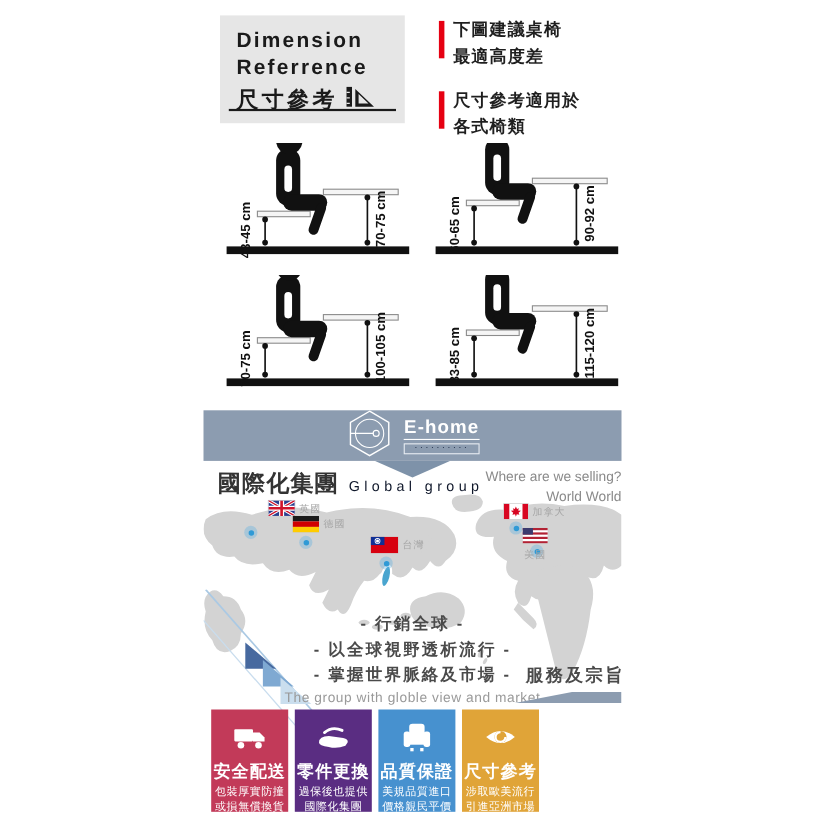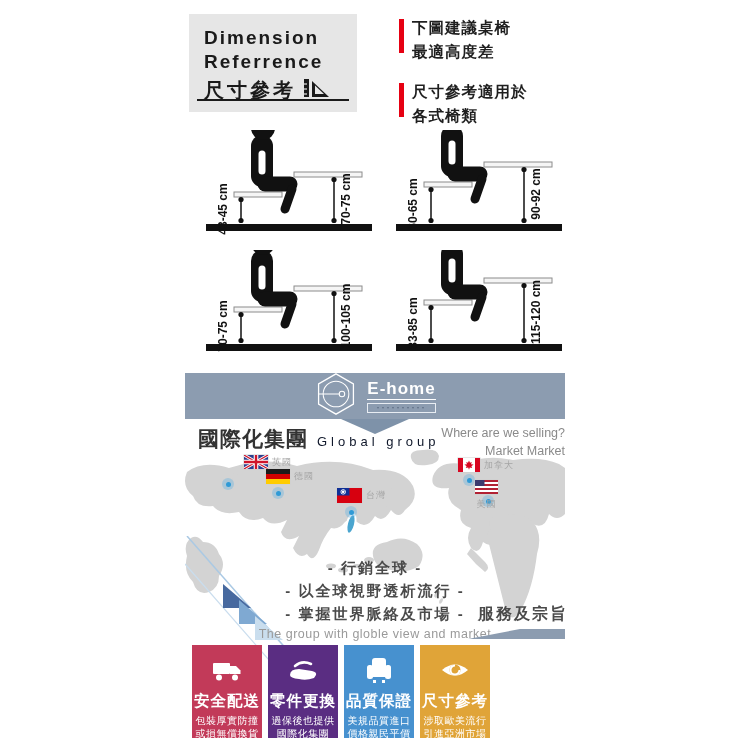--- a/index.html
+++ b/index.html
@@ -1,20 +1,20 @@
 <!DOCTYPE html>
 <html><head>
 <meta charset="utf-8">
 <style>
   * { margin:0; padding:0; box-sizing:border-box; }
   body { background:#fff; font-family:"Liberation Sans", sans-serif; }
   .canvas { position:relative; width:750px; height:750px; background:#fff; overflow:hidden; margin:0 auto; }
 
   
-  .title-box { position:absolute; left:189px; top:14px; width:168px; height:98px; padding:12px 0 0 15px; }
+  .title-box { position:absolute; left:200px; top:14px; width:168px; height:98px; padding:12px 0 0 15px; }
   .title-en { font-size:19px; font-weight:bold; color:#1a1a1a; letter-spacing:2px; line-height:24px; }
   .title-zh-row { display:flex; align-items:center; gap:4px; margin-top:2px; }
   .title-zh { font-size:20px; font-weight:bold; color:#1a1a1a; letter-spacing:3px; }
   .title-underline { position:absolute; left:8px; right:8px; bottom:11px; height:2px; background:#1a1a1a; }
 
   .bullets { position:absolute; left:399px; top:16px; width:170px; }
   .bullet { display:flex; gap:8px; }
   .bullet + .bullet { margin-top:16px; }
   .bullet-bar { width:5px; height:34px; margin-top:3px; flex:none; }
   .bullet-text { font-size:15.5px; font-weight:600; color:#1f1f1f; line-height:24px; letter-spacing:1px; }
@@ -194,21 +194,21 @@
     </div>
   </div>
   <div class="banner-triangle" style="border-top-color: rgb(126, 146, 169);"></div>
 
   <div class="group-title">
     <span class="group-title-zh">國際化集團</span>
     <span class="group-title-en">Global group</span>
   </div>
   <div class="where">
     <div>Where are we selling?</div>
-    <div>Market Market</div>
+    <div>World World</div>
   </div>
 
   <div class="map-wrap">
     <svg class="worldmap" viewBox="0 0 380 188">
       <g fill="#d3d3d3">
         <path d="M2 24 Q18 12 44 20 Q78 8 112 18 Q152 8 188 22 Q218 20 228 38 Q234 52 220 62 Q214 72 206 62 Q198 76 190 68 Q182 82 172 74 Q166 68 160 74 Q154 82 146 80 Q138 90 134 102 Q128 116 122 106 Q114 112 108 100 L114 88 Q100 96 96 84 L102 72 Q86 80 78 70 Q62 76 54 64 Q36 68 28 58 Q12 60 8 48 Q-4 38 2 24 Z"></path>
         <path d="M6 90 Q-2 96 2 108 Q-2 124 8 134 Q12 148 24 144 Q34 140 34 128 Q42 116 34 106 Q30 94 18 94 Q12 86 6 90 Z"></path>
         <ellipse cx="50" cy="28" rx="2.5" ry="4.5" transform="rotate(12 50 28)"></ellipse>
         <ellipse cx="200" cy="52" rx="2.5" ry="7" transform="rotate(-20 200 52)"></ellipse>
         <ellipse cx="205" cy="42" rx="2" ry="4" transform="rotate(-25 205 42)"></ellipse>

